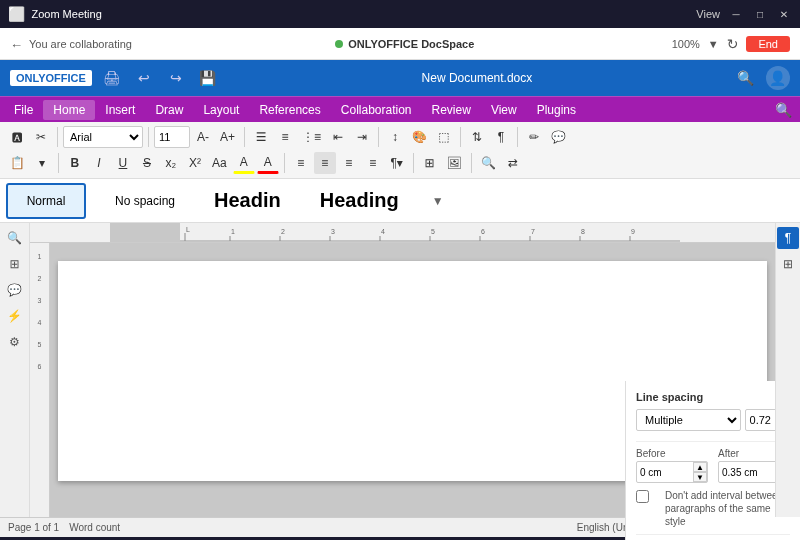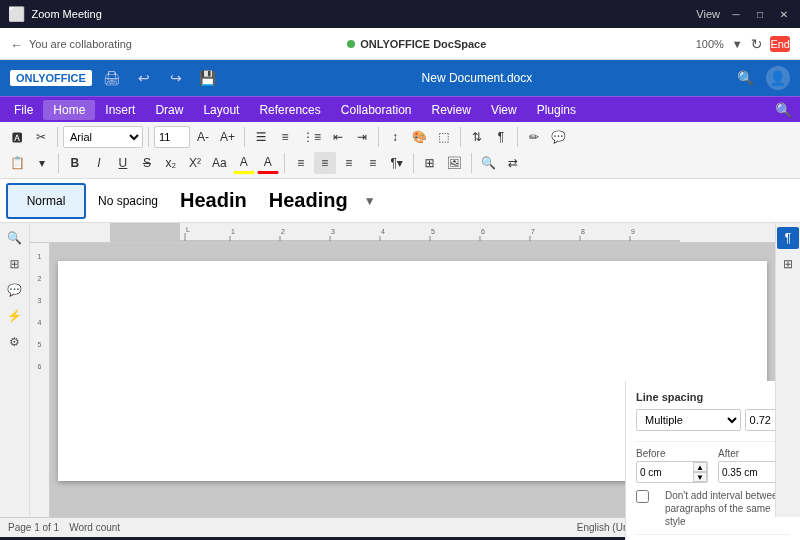--- a/index.html
+++ b/index.html
@@ -19,35 +19,35 @@
     .green-dot { width: 8px; height: 8px; background: #4caf50; border-radius: 50%; display: inline-block; }
 
     
     #app-header { background: #1565c0; height: 36px; display: flex; align-items: center; justify-content: space-between; padding: 0 10px; color: #fff; }
     #app-header-left { display: flex; align-items: center; gap: 8px; }
     #app-logo { background: #fff; color: #1565c0; font-weight: bold; font-size: 11px; padding: 2px 6px; border-radius: 2px; }
     #app-header-right { display: flex; align-items: center; gap: 8px; }
     .header-icon { width: 24px; height: 24px; display: flex; align-items: center; justify-content: center; cursor: pointer; color: #cce; font-size: 14px; }
 
     
-    #menu-bar { background: #6d28d9; height: 26px; display: flex; align-items: center; padding: 0 4px; border-top: 1px solid rgba(255,255,255,0.2); }
+    #menu-bar { background: #a21caf; height: 26px; display: flex; align-items: center; padding: 0 4px; border-top: 1px solid rgba(255,255,255,0.2); }
     .menu-item { color: #fff; padding: 3px 10px; font-size: 12px; cursor: pointer; border-radius: 2px; }
     .menu-item.active { background: rgba(255,255,255,0.25); }
 
     
     #toolbar { background: #f5f5f5; border-bottom: 1px solid #ddd; padding: 2px 4px; }
     #toolbar-row1 { display: flex; align-items: center; gap: 2px; padding: 2px 2px; flex-wrap: nowrap; }
     #toolbar-row2 { display: flex; align-items: center; gap: 2px; padding: 2px 2px; flex-wrap: nowrap; }
     .tb-sep { width: 1px; height: 20px; background: #ccc; margin: 0 3px; }
     .tb-btn { min-width: 22px; height: 22px; display: flex; align-items: center; justify-content: center; cursor: pointer; border-radius: 2px; font-size: 12px; color: #333; border: 1px solid transparent; padding: 0 3px; }
     .tb-select { height: 22px; border: 1px solid #ccc; border-radius: 2px; background: #fff; font-size: 11px; padding: 0 2px; cursor: pointer; outline: none; }
     .tb-input { height: 22px; border: 1px solid #ccc; border-radius: 2px; background: #fff; font-size: 11px; padding: 0 4px; width: 36px; outline: none; }
 
     
-    #styles-bar { background: #fff; border-bottom: 1px solid #ddd; height: 44px; display: flex; align-items: center; padding: 0 6px; gap: 2px; }
+    #styles-bar { background: #fff; border-bottom: 1px solid #ddd; height: 44px; display: flex; align-items: center; padding: 0 6px; gap: 19px; }
     .style-btn { height: 36px; min-width: 80px; display: flex; align-items: center; justify-content: center; border: 2px solid transparent; border-radius: 3px; cursor: pointer; font-size: 12px; padding: 0 8px; }
     .style-btn.active { border-color: #1565c0; background: #e3f2fd; }
     .style-heading { font-size: 20px; font-weight: bold; }
     .style-heading2 { font-size: 20px; font-weight: bold; }
     .styles-more { height: 36px; width: 20px; display: flex; align-items: center; justify-content: center; cursor: pointer; color: #666; }
 
     
     #para-panel { position: absolute; right: 0; top: 158px; width: 175px; background: #fff; border-left: 1px solid #ddd; border-bottom: 1px solid #ddd; padding: 10px; z-index: 10; height: 260px; }
     #para-panel h4 { font-size: 11px; font-weight: 600; color: #333; margin-bottom: 6px; }
     .panel-row { display: flex; align-items: center; gap: 4px; margin-bottom: 10px; }
@@ -100,21 +100,21 @@
     <span>You are collaborating</span>
   </div>
   <div id="collab-center">
     <span class="green-dot"></span>
     <span>ONLYOFFICE DocSpace</span>
   </div>
   <div id="collab-right">
     <span>100%</span>
     <span style="cursor:pointer;">▼</span>
     <span style="font-size:14px;cursor:pointer;">↻</span>
-    <span style="background:#f44336;color:#fff;padding:2px 0;border-radius:3px;cursor:pointer;font-size:11px;">End</span>
+    <span style="background:#f44336;color:#fff;padding:2px 12px;border-radius:3px;cursor:pointer;font-size:11px;">End</span>
   </div>
 </div>
 
 <div id="app-header">
   <div id="app-header-left">
     <span id="app-logo">ONLYOFFICE</span>
     <span class="header-icon">🖨</span>
     <span class="header-icon">↩</span>
     <span class="header-icon">↪</span>
     <span class="header-icon">💾</span>

